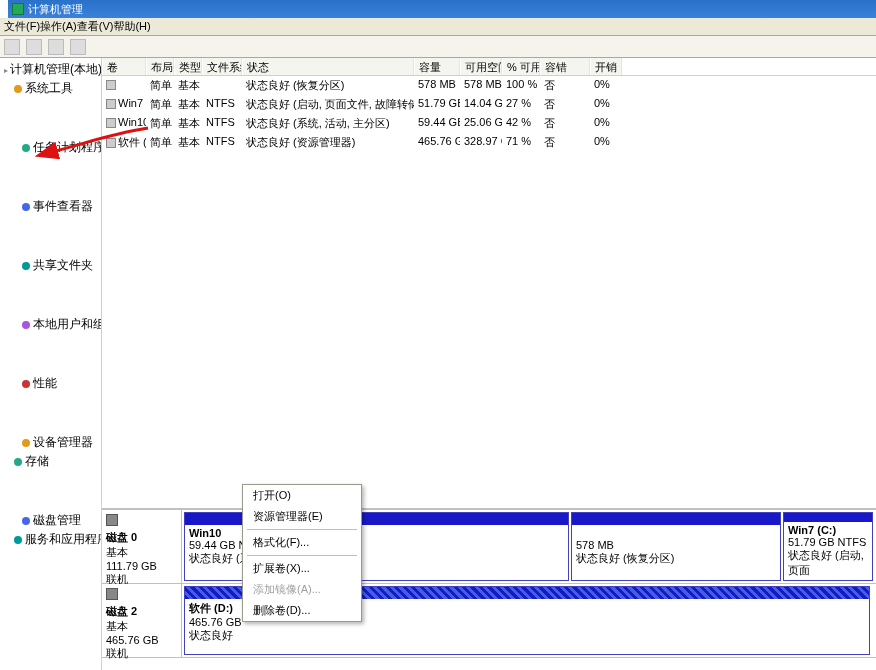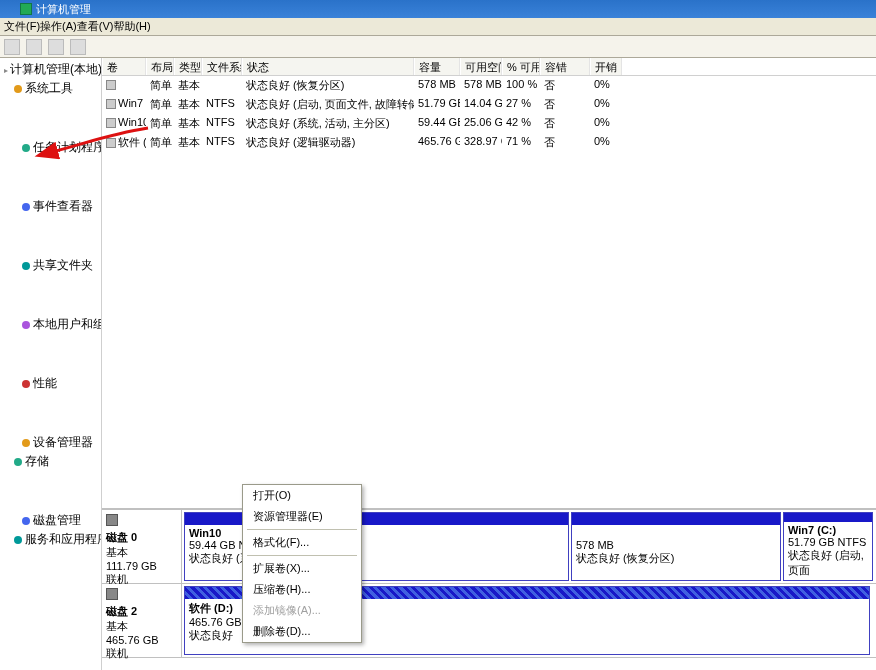--- a/index.html
+++ b/index.html
@@ -11,21 +11,22 @@
     height: 670px;
     overflow: hidden;
     position: relative;
   }
   .titlebar {
     height: 18px;
     background: linear-gradient(#2a72c9,#3a82d9);
     color: #fff;
     display: flex;
     align-items: center;
-    padding-left: 20px;
+    padding-left: 4px;
+    margin-left: 8px;
   }
   .titlebar .ico { display:inline-block; width:12px; height:12px; background:#2a5; margin-right:4px; border:1px solid #174;}
   .menubar {
     height: 18px;
     background: #ece9d8;
     border-bottom: 1px solid #aca899;
     display: flex;
     align-items: center;
     padding-left: 4px;
   }
@@ -182,21 +183,21 @@
             <div class="c-free">25.06 GB</div>
             <div class="c-pct">42 %</div>
             <div class="c-fault">否</div>
             <div class="c-oh">0%</div>
           </div>
           <div class="vt-row">
             <div class="c-vol"><span class="ico-v"></span>软件 (D:)</div>
             <div class="c-lay">简单</div>
             <div class="c-type">基本</div>
             <div class="c-fs">NTFS</div>
-            <div class="c-stat">状态良好 (逻辑驱动器)</div>
+            <div class="c-stat">状态良好 (资源管理器)</div>
             <div class="c-cap">465.76 GB</div>
             <div class="c-free">328.97 GB</div>
             <div class="c-pct">71 %</div>
             <div class="c-fault">否</div>
             <div class="c-oh">0%</div>
           </div>
         </div>
     </div>
 
     <div class="disk-panel" id="disk-panel">
@@ -231,21 +232,20 @@
   </div>
 </div>
 
 <div class="ctx-menu">
   <div class="item">打开(O)</div>
   <div class="item">资源管理器(E)</div>
   <div class="sep"></div>
   <div class="item">格式化(F)...</div>
   <div class="sep"></div>
   <div class="item">扩展卷(X)...</div>
-  <div class="item">压缩卷(H)...</div>
   <div class="item disabled">添加镜像(A)...</div>
   <div class="item">删除卷(D)...</div>
 
 </div>
 
 <svg class="arrow" style="left:20px;top:120px;" width="130" height="50">
   <defs>
       <marker id="ah1" markerWidth="10" markerHeight="10" refX="2" refY="3" orient="auto">
         <path d="M0,0 L0,6 L8,3 z" fill="#d11"></path>
       </marker>

